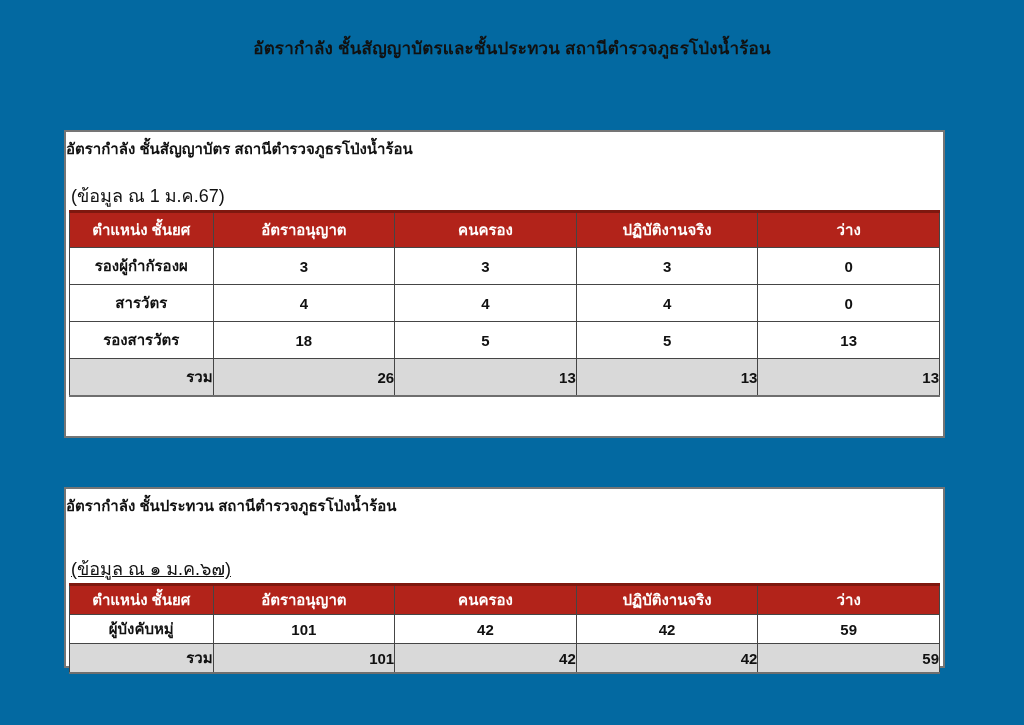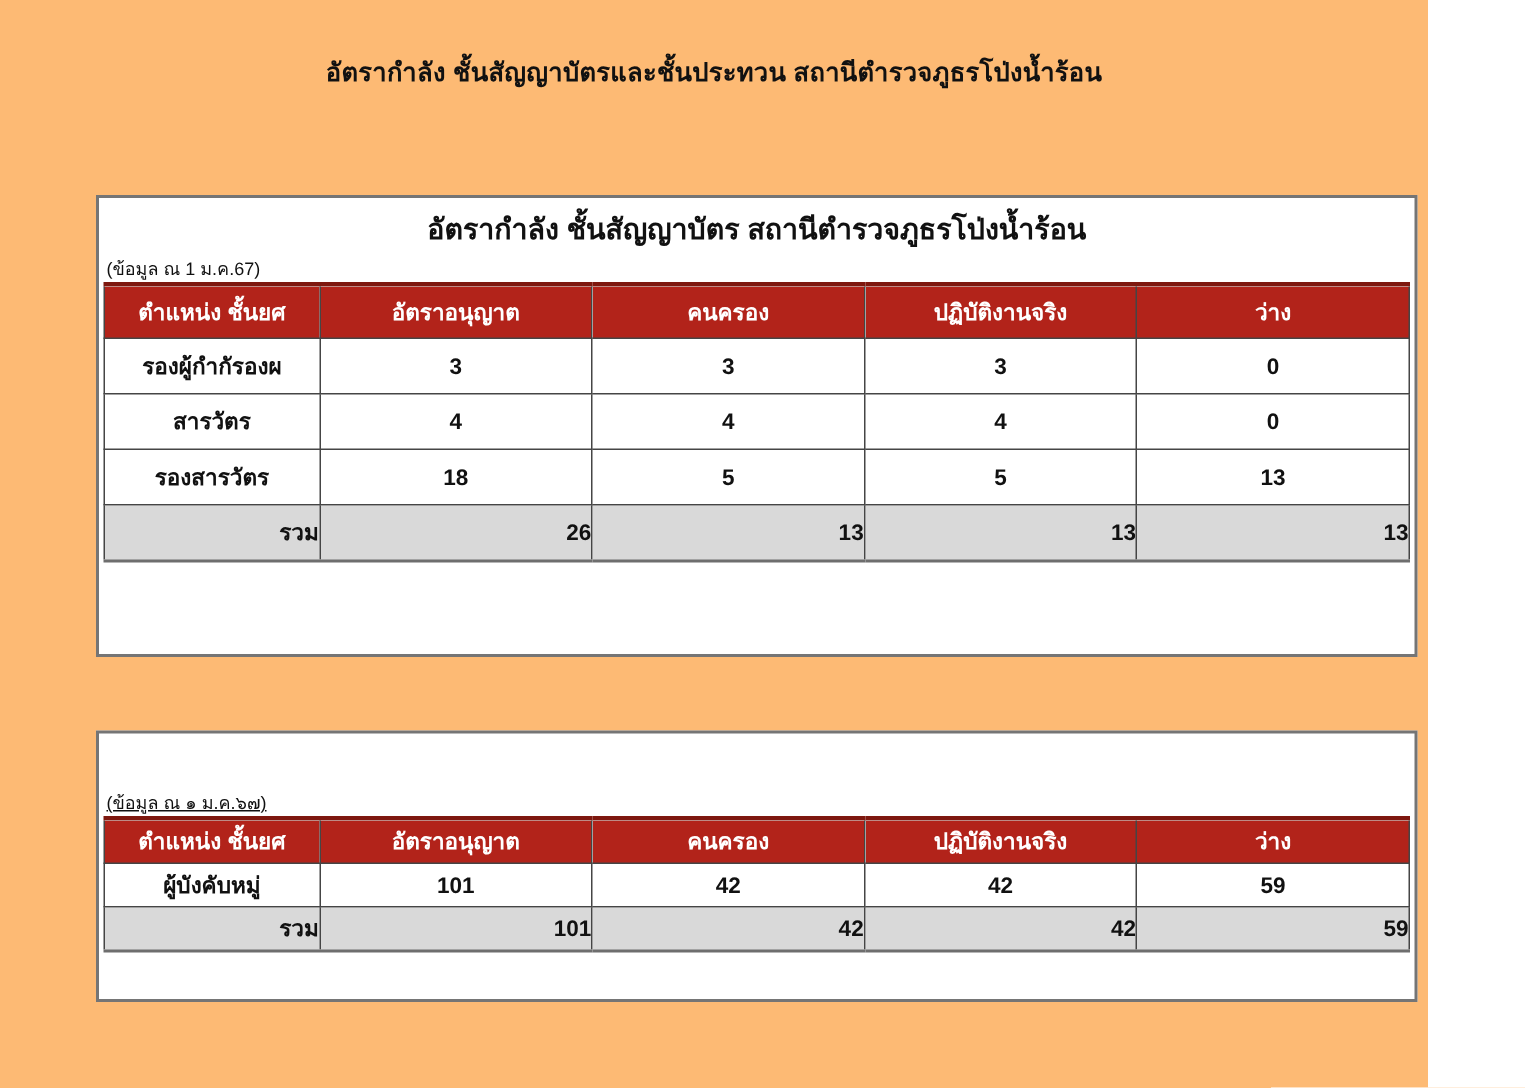--- a/index.html
+++ b/index.html
@@ -8,24 +8,24 @@
     background: #ffffff;
   }
   body {
     width: 1024px;
     height: 725px;
     font-family: "Liberation Sans", "DejaVu Sans", sans-serif;
     color: #111111;
   }
   .page {
     position: relative;
-    width: 952px;
+    width: 1024px;
     height: 725px;
     overflow: hidden;
-    background: #fdba74;
+    background: #0369a1;
   }
   .main-title {
     position: absolute;
     top: 34px;
     left: 0;
     width: 100%;
     text-align: center;
     font-size: 17px;
     font-weight: bold;
     letter-spacing: 0.2px;
@@ -34,28 +34,28 @@
     position: absolute;
     left: 64px;
     width: 881px;
     box-sizing: border-box;
     border: 2px solid #757575;
     background: #ffffff;
   }
   .box1 { top: 130px; height: 308px; }
   .box2 { top: 487px; height: 181px; }
   .tbl-title {
-    text-align: center;
+    text-align: left;
     font-weight: bold;
-    font-size: 19px;
+    font-size: 15px;
     margin-top: 5px;
   }
   .tbl-date {
-    font-size: 12px;
-    margin: 2px 0 0 5px;
+    font-size: 18px;
+    margin: 20px 0 0 5px;
   }
   .box2 .tbl-date { margin-top: 36px; text-decoration: underline; }
   table.grid {
     width: calc(100% - 6px);
     margin: 0 3px;
     border-collapse: collapse;
     table-layout: fixed;
     text-align: center;
     font-size: 15px;
     font-weight: bold;
@@ -141,20 +141,21 @@
           <td>26</td>
           <td>13</td>
           <td>13</td>
           <td>13</td>
         </tr>
       </tbody>
     </table>
   </section>
 
   <section class="tbl-box box2">
+    <div class="tbl-title">อัตรากำลัง ชั้นประทวน สถานีตำรวจภูธรโป่งน้ำร้อน</div>
     <div class="tbl-date">(ข้อมูล ณ ๑ ม.ค.๖๗)</div>
     <table class="grid grid2">
       <colgroup>
         <col class="c-pos">
           <col class="c-num">
           <col class="c-num">
           <col class="c-num">
           <col class="c-num">
       </colgroup>
       <thead>

